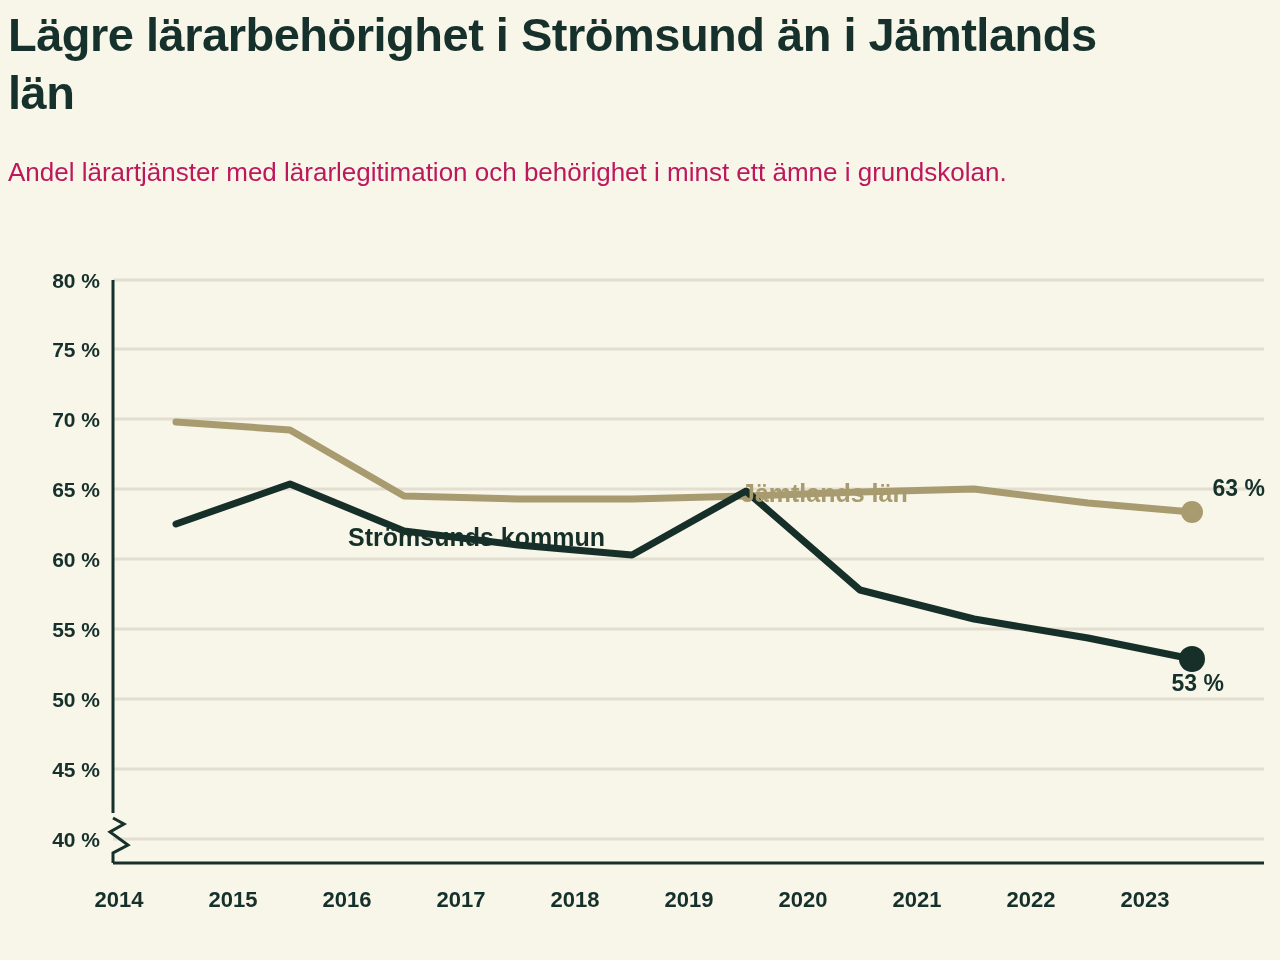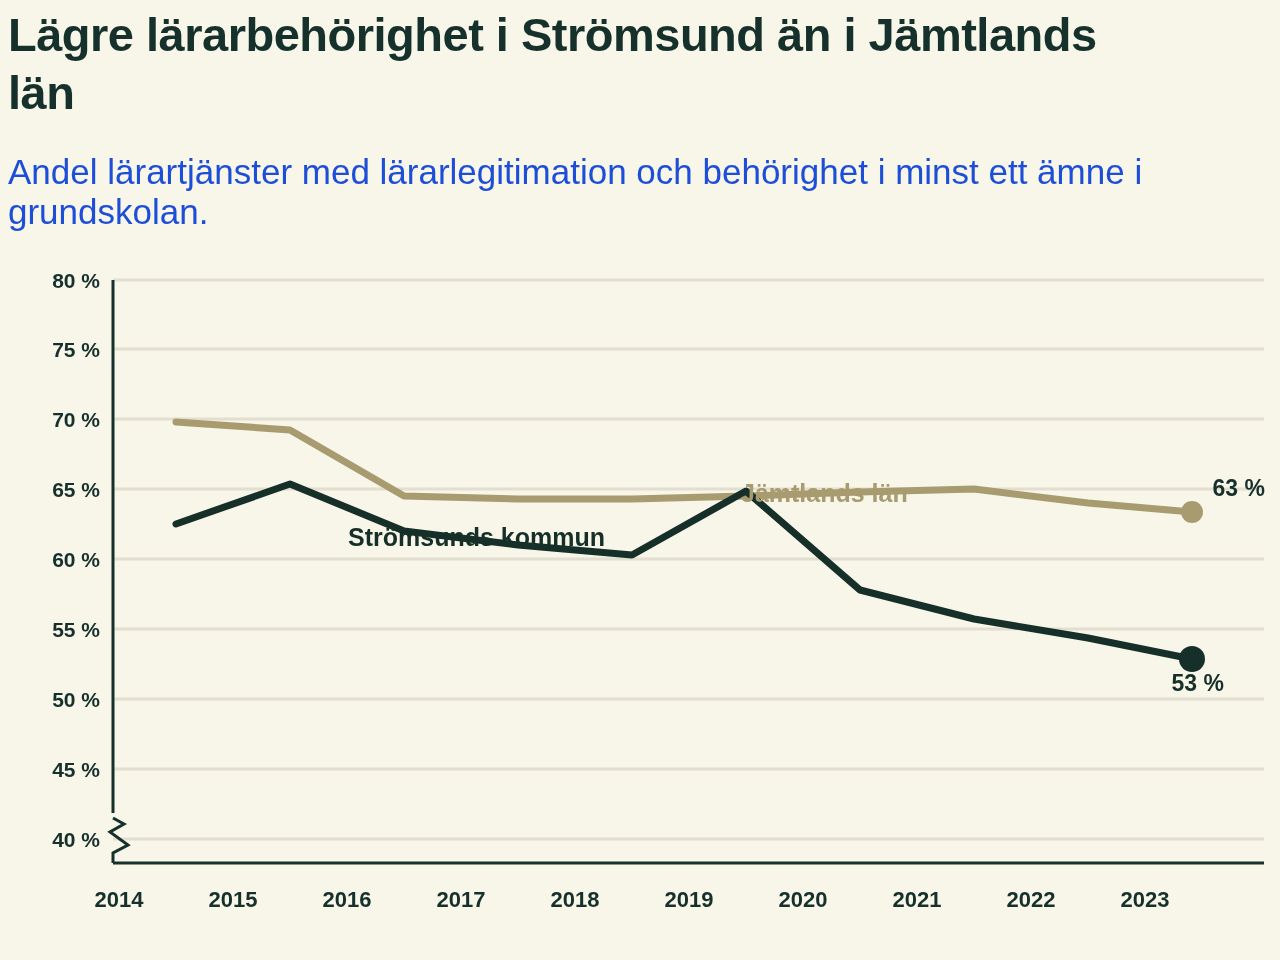--- a/index.html
+++ b/index.html
@@ -30,24 +30,24 @@
     line-height: 58px;
     font-weight: bold;
     letter-spacing: -0.5px;
     color: #16302b;
   }
   .subtitle {
     position: absolute;
     left: 8px;
     top: 152px;
     width: 1255px;
-    font-size: 35px;
+    font-size: 26px;
     line-height: 40px;
     font-weight: normal;
-    color: #1d4ed8;
+    color: #be185d;
   }
   .chart-area {
     position: absolute;
     left: 0;
     top: 248px;
     width: 1280px;
     height: 712px;
     text-decoration: underline;
   }
   svg {

